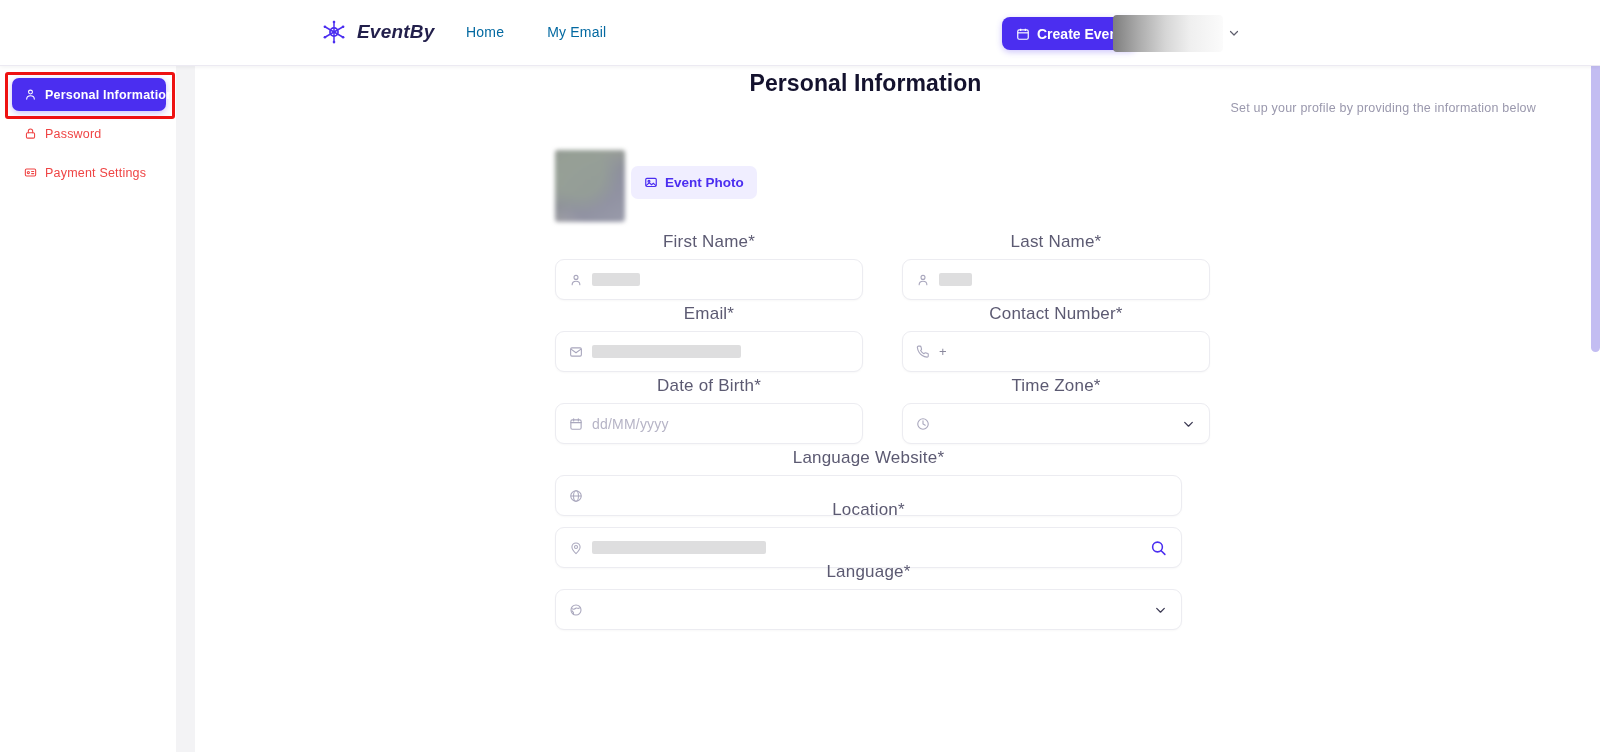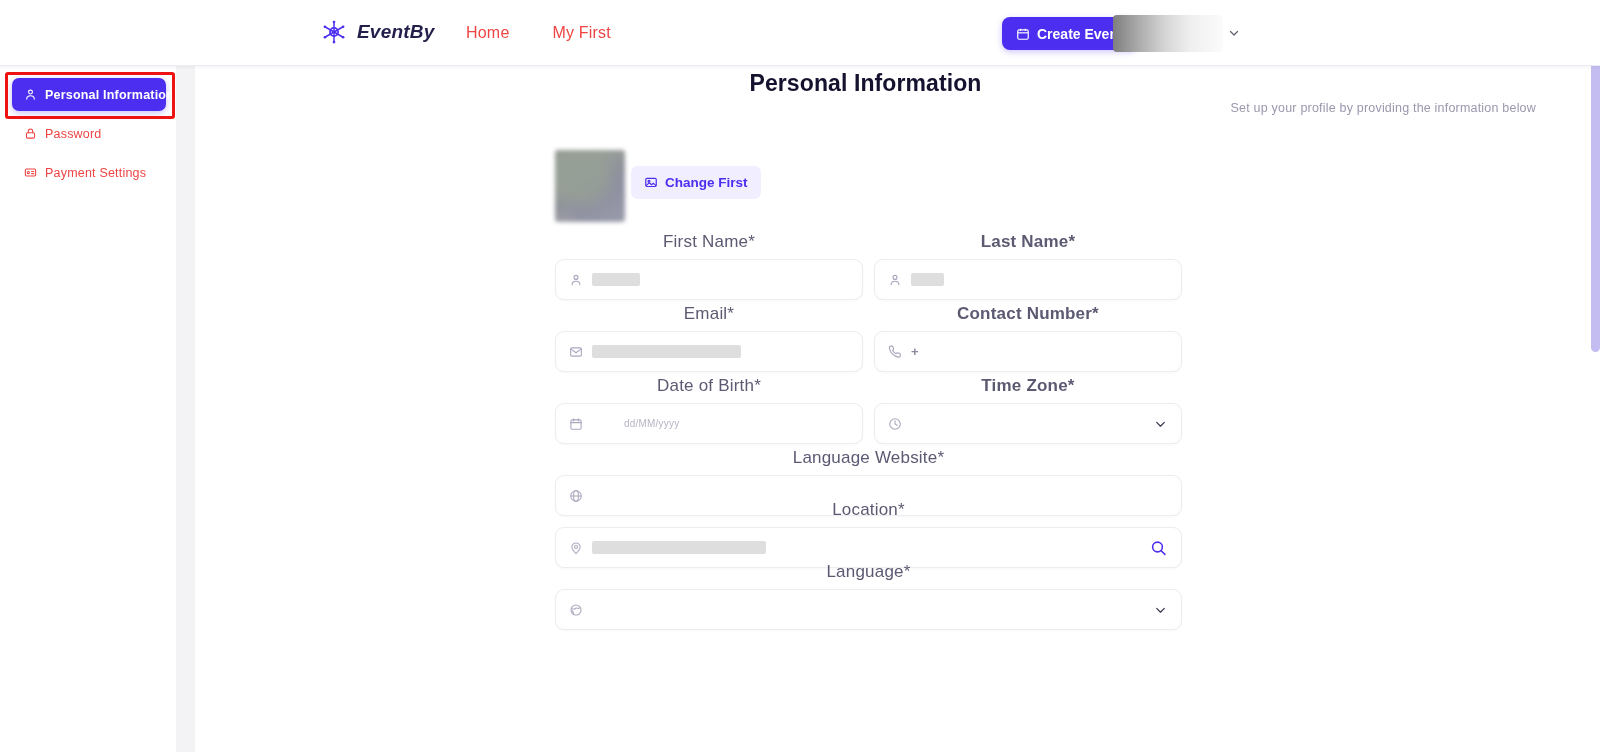--- a/index.html
+++ b/index.html
@@ -23,21 +23,21 @@
     position: absolute; left: 320px; top: 18px;
     display: flex; align-items: center; gap: 9px;
   }
   .brand-mark { width: 28px; height: 28px; display: block; }
   .brand-name {
     font-size: 19px; font-weight: 700; font-style: italic;
     color: #221f4b; letter-spacing: .2px;
   }
   .nav { position: absolute; left: 466px; top: 24px; display: flex; gap: 43px; }
   .nav a {
-    font-size: 16px; color: #ef4444; text-decoration: none; letter-spacing: .2px;
+    font-size: 14px; color: #0369a1; text-decoration: none; letter-spacing: .2px;
   }
   .create-btn {
     position: absolute; left: 1002px; top: 17px;
     height: 33px; padding: 0 14px;
     background: #4b2ef0; color: #fff;
     border: none; border-radius: 8px;
     display: flex; align-items: center; gap: 7px;
     font-size: 14px; font-weight: 700; font-family: inherit;
     cursor: pointer;
     box-shadow: 0 2px 6px rgba(75,46,240,.28);
@@ -128,35 +128,35 @@
     margin-bottom: 7px; display: block; text-align: center;
   }
   .fld-box {
     height: 41px; background: #fff;
     border: 1px solid #ececf1; border-radius: 9px;
     display: flex; align-items: center; gap: 9px;
     padding: 0 13px; position: relative;
     box-shadow: 0 1px 2px rgba(20,18,46,.03);
   }
   .fld-ico { width: 14px; height: 14px; flex: none; color: #a9a7bd; display: block; }
-  .fld-ph { font-size: 10px; color: #b6b4c6; letter-spacing: .2px; margin-left: 32px; }
+  .fld-ph { font-size: 14px; color: #b6b4c6; letter-spacing: .2px; }
   .fld-prefix { font-size: 13px; color: #8a889c; }
   .redact { height: 13px; border-radius: 2px; background: #dededf; filter: blur(.4px); }
   .caret-r {
     position: absolute; right: 14px; top: 50%; transform: translateY(-50%);
     width: 13px; height: 13px; color: #3f3d56;
   }
   .search-r {
     position: absolute; right: 14px; top: 50%; transform: translateY(-50%);
     width: 17px; height: 17px; color: #4b2ef0; cursor: pointer;
   }
 
   
   .col-l { left: 360px; width: 308px; }
-  .col-r { left: 679px; width: 308px; font-weight: bold; }
+  .col-r { left: 707px; width: 308px; }
   .col-full { left: 360px; width: 627px; }
 
   
   .scroll-track {
     position: absolute; right: 0; top: 42px; width: 9px; height: 710px;
     background: #ffffff;
   }
   .scroll-thumb {
     position: absolute; right: 0; top: 42px; width: 9px; height: 310px;
     background: #c3bdf2; border-radius: 5px;
@@ -190,21 +190,21 @@
             <circle cx="26.4" cy="22" r="1.5"></circle>
         </g>
         <circle cx="16" cy="16" r="4.6" fill="none" stroke="#4b2ef0" stroke-width="2"></circle>
         <circle cx="16" cy="16" r="1.7" fill="#4b2ef0"></circle>
       </svg>
       <span class="brand-name">EventBy</span>
     </div>
 
     <div class="nav">
       <a href="#">Home</a>
-      <a href="#">My First</a>
+      <a href="#">My Email</a>
     </div>
 
     <button class="create-btn">
       <svg viewBox="0 0 24 24" width="14" height="14" fill="none" stroke="#fff" stroke-width="2">
         <rect x="3" y="5" width="18" height="16" rx="2.5"></rect>
         <line x1="3" y1="10" x2="21" y2="10"></line>
         <line x1="8" y1="3" x2="8" y2="7"></line>
           <line x1="16" y1="3" x2="16" y2="7"></line>
       </svg>
       <span>Create Event</span>
@@ -256,21 +256,21 @@
     <div class="form">
 
       <div class="avatar"></div>
 
       <button class="change-photo">
         <svg viewBox="0 0 24 24" width="14" height="14" fill="none" stroke="#4b2ef0" stroke-width="2" stroke-linecap="round">
           <rect x="3" y="4" width="18" height="14" rx="2"></rect>
           <circle cx="8.5" cy="9" r="1.6"></circle>
             <path d="M4 16l5-4.5 4 3.5 3-2.5 4 3.5"></path>
         </svg>
-        <span>Change First</span>
+        <span>Event Photo</span>
       </button>
 
       <div class="fld col-l" style="top:166px">
         <label class="fld-label">First Name*</label>
         <div class="fld-box">
           <svg class="fld-ico" viewBox="0 0 24 24" fill="none" stroke="currentColor" stroke-width="1.9" stroke-linecap="round">
             <circle cx="12" cy="7.5" r="3.4"></circle>
               <path d="M5.4 20c0-3.8 3-5.9 6.6-5.9s6.6 2.1 6.6 5.9"></path>
           </svg>
           <span class="redact" style="width:48px"></span>

